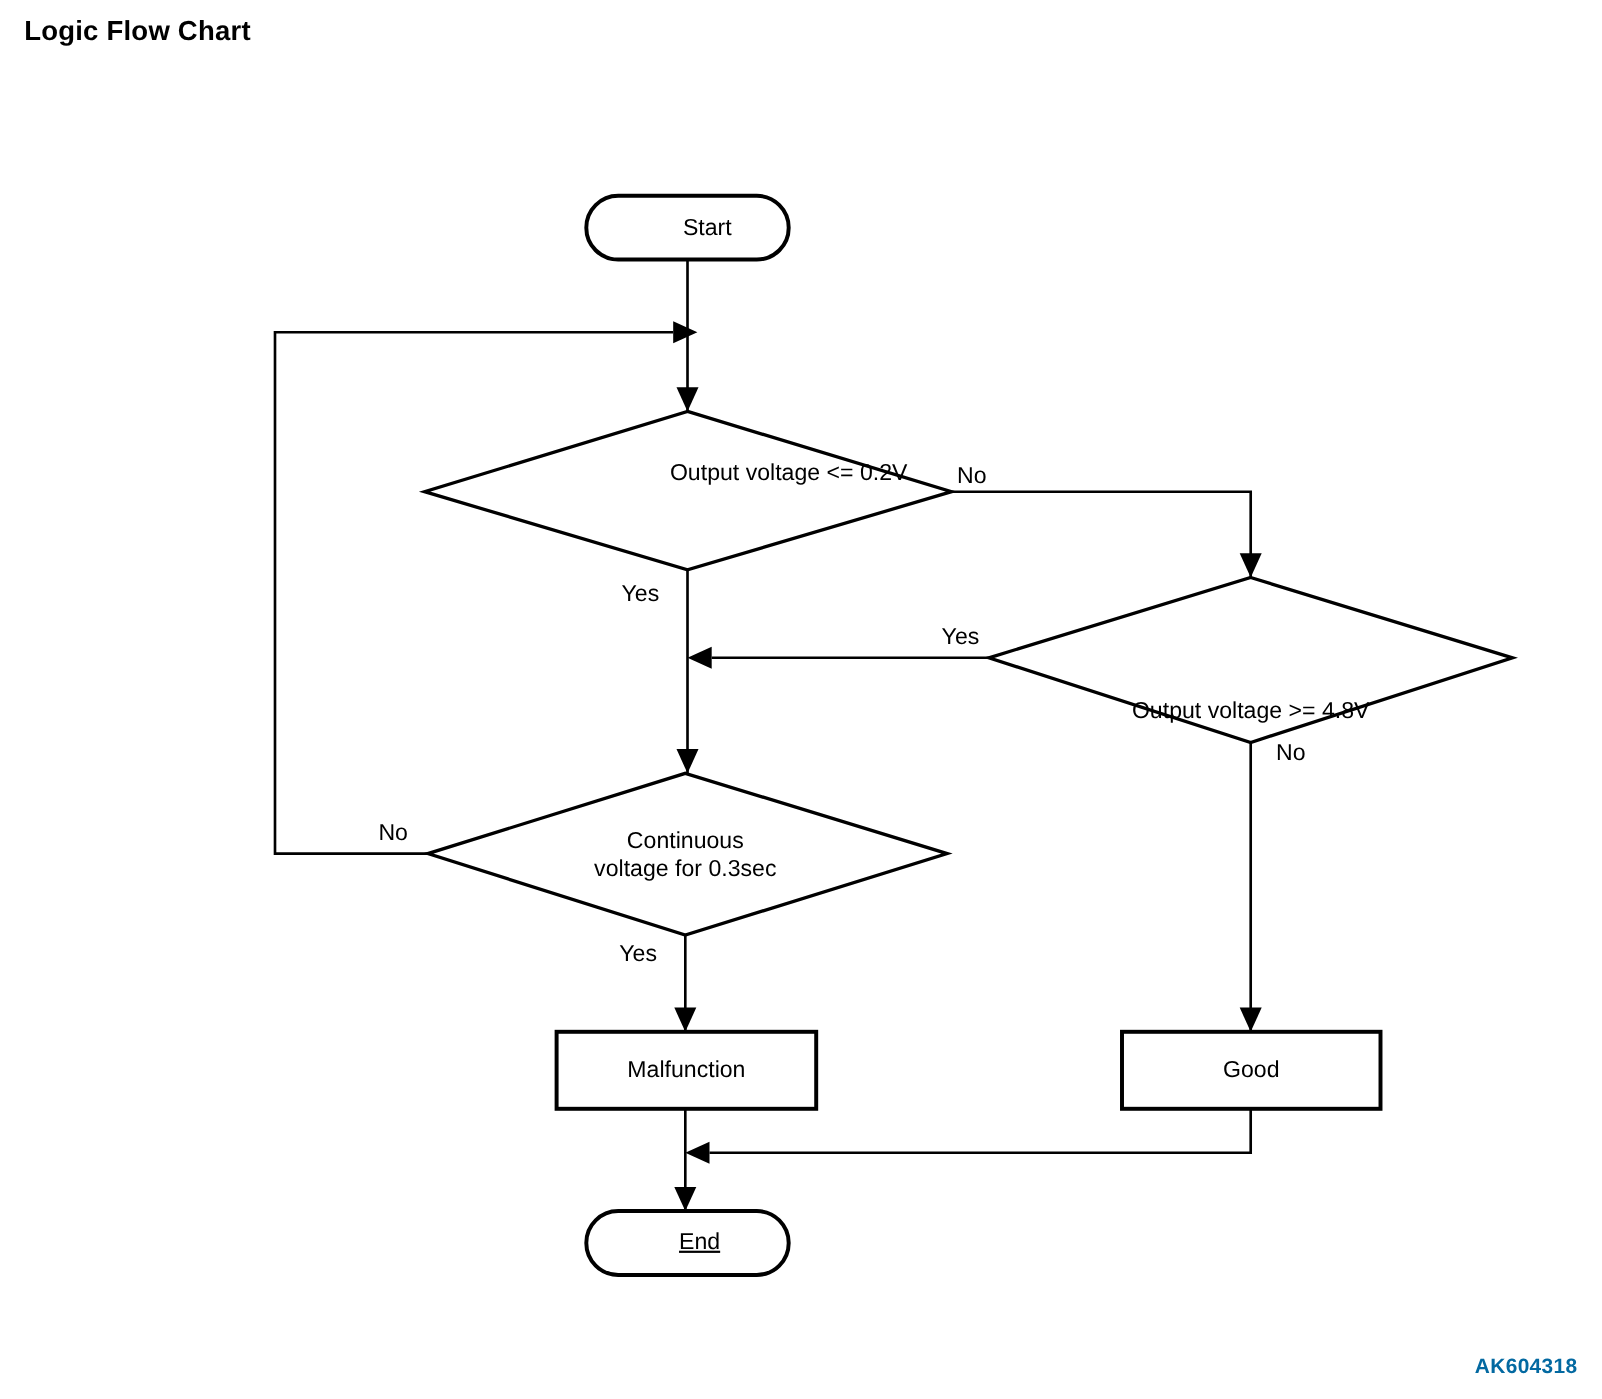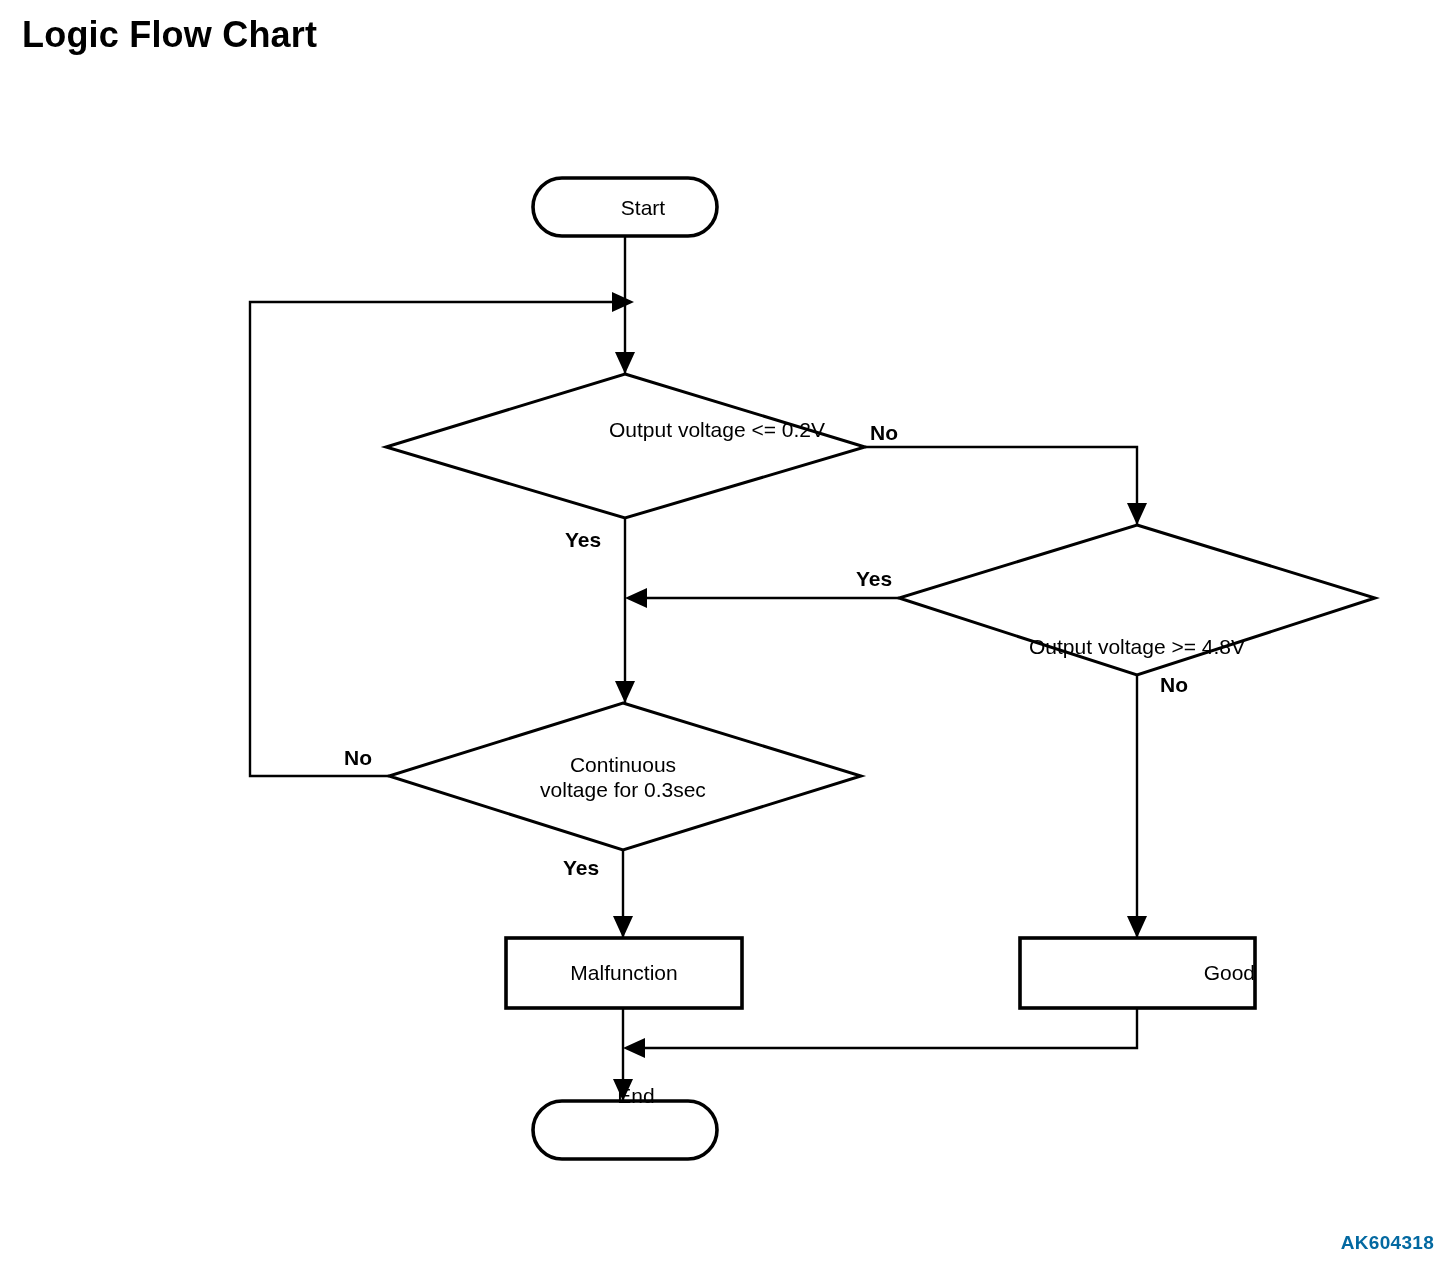--- a/index.html
+++ b/index.html
@@ -11,21 +11,21 @@
     width: 1456px;
     height: 1272px;
     position: relative;
     font-family: "Liberation Sans", sans-serif;
     overflow: hidden;
   }
   #page-title {
     position: absolute;
     left: 22px;
     top: 14px;
-    font-size: 36px;
+    font-size: 25px;
     font-weight: bold;
     color: #000000;
     letter-spacing: 0.2px;
     white-space: nowrap;
   }
   #ref-code {
     position: absolute;
     right: 22px;
     bottom: 18px;
     font-size: 19px;
@@ -49,21 +49,20 @@
     line-height: 1.18;
     white-space: pre;
     pointer-events: none;
   }
   .edge-label {
     position: absolute;
     font-size: 21px;
     color: #000000;
     white-space: nowrap;
     pointer-events: none;
-    font-weight: bold;
   }
 </style>
 </head>
 <body>
 
 <div id="page-title">Logic Flow Chart</div>
 
 <svg id="flow-canvas" viewBox="0 0 1456 1272" xmlns="http://www.w3.org/2000/svg">
 
   <defs>
@@ -125,23 +124,23 @@
 
 <div class="node-label" style="left:425px; top:418px; width:400px;text-align:right;">Output voltage &lt;= 0.2V</div>
 
 <div class="node-label" style="left:937px; top:587px; width:400px;margin-top:48px;">Output voltage &gt;= 4.8V</div>
 
 <div class="node-label" style="left:433px; top:753px; width:380px;text-align:center;">Continuous</div>
 <div class="node-label" style="left:433px; top:778px; width:380px;">voltage for 0.3sec</div>
 
 <div class="node-label" style="left:506px; top:961px; width:236px;text-align:center;">Malfunction</div>
 
-<div class="node-label" style="left:1020px; top:961px; width:235px;text-align:right;">Good</div>
+<div class="node-label" style="left:1020px; top:961px; width:235px;">Good</div>
 
-<div class="node-label" style="left:533px; top:1084px; width:206px;">End</div>
+<div class="node-label" style="left:533px; top:1117px; width:206px;text-decoration:underline;">End</div>
 
 <div class="edge-label" style="left:870px; top:421px;">No</div>
 
 <div class="edge-label" style="left:565px; top:528px;">Yes</div>
 
 <div class="edge-label" style="left:856px; top:567px;">Yes</div>
 
 <div class="edge-label" style="left:1160px; top:673px;">No</div>
 
 <div class="edge-label" style="left:344px; top:746px;">No</div>

